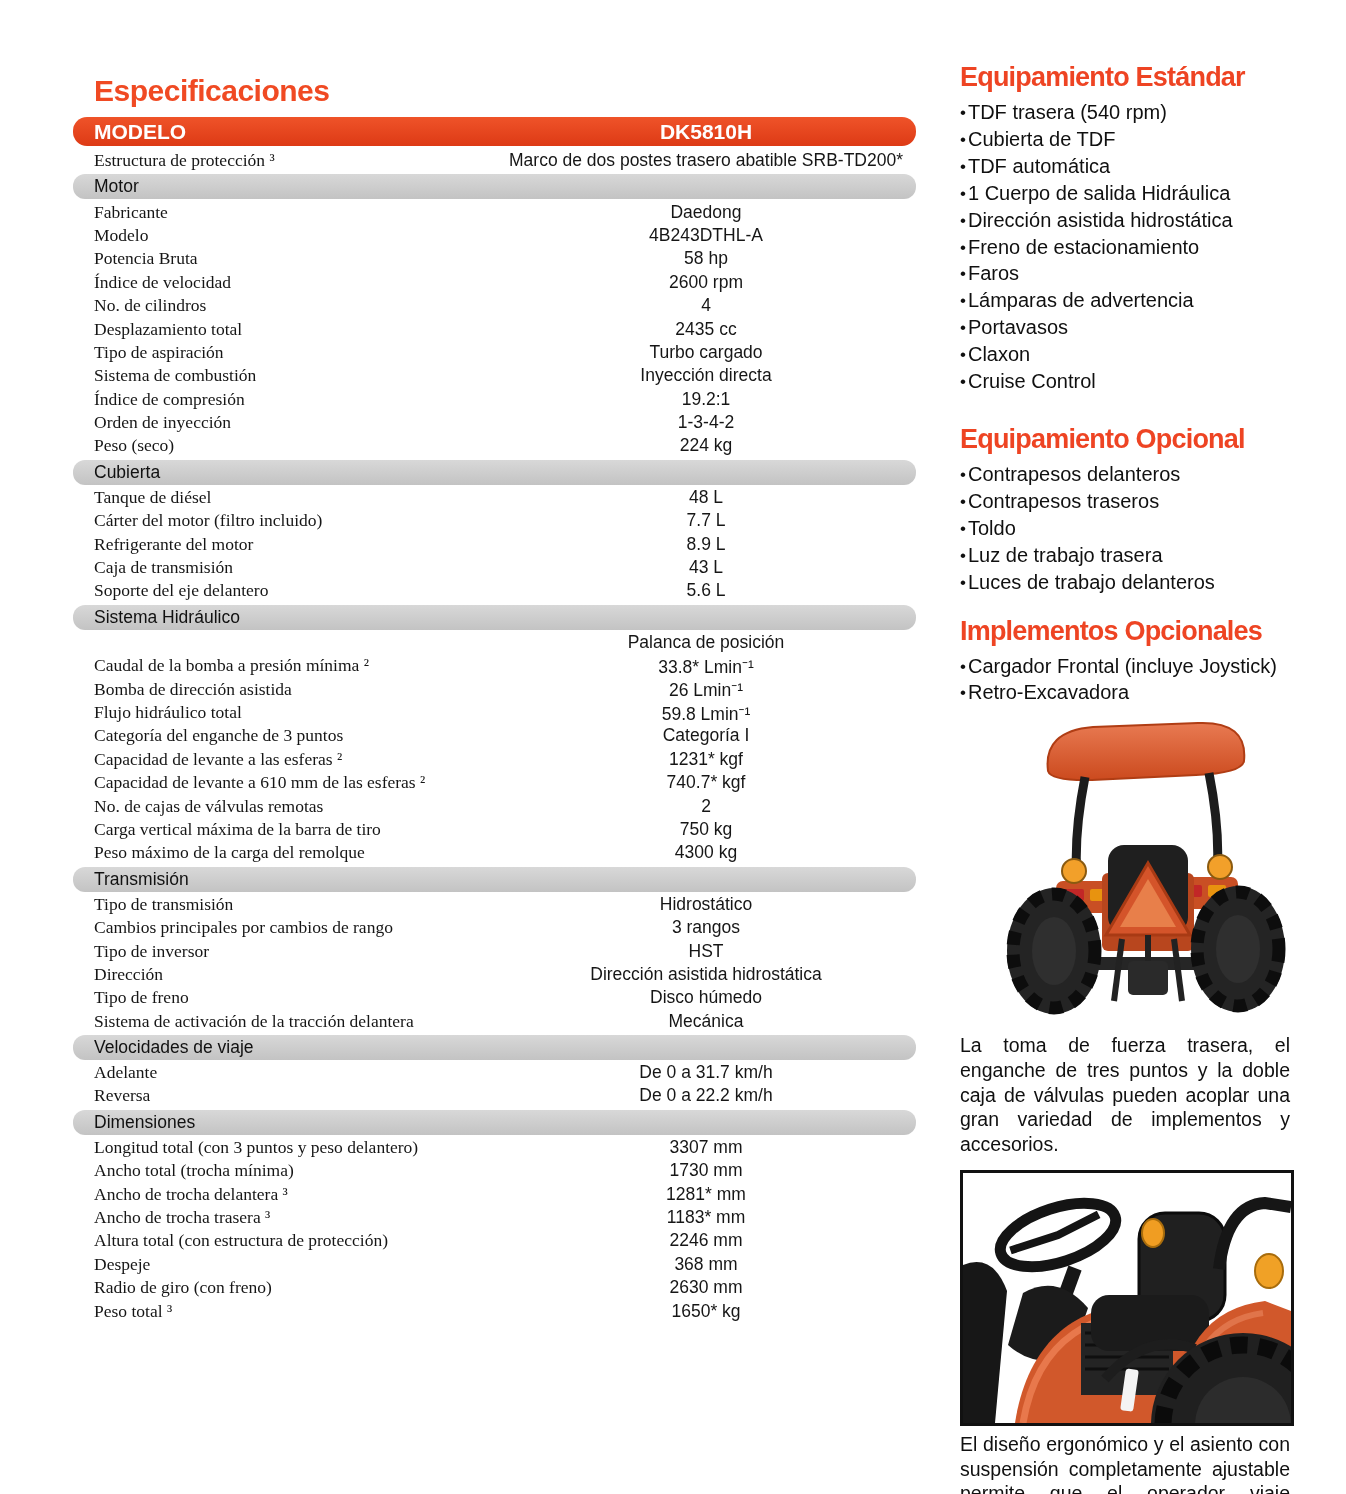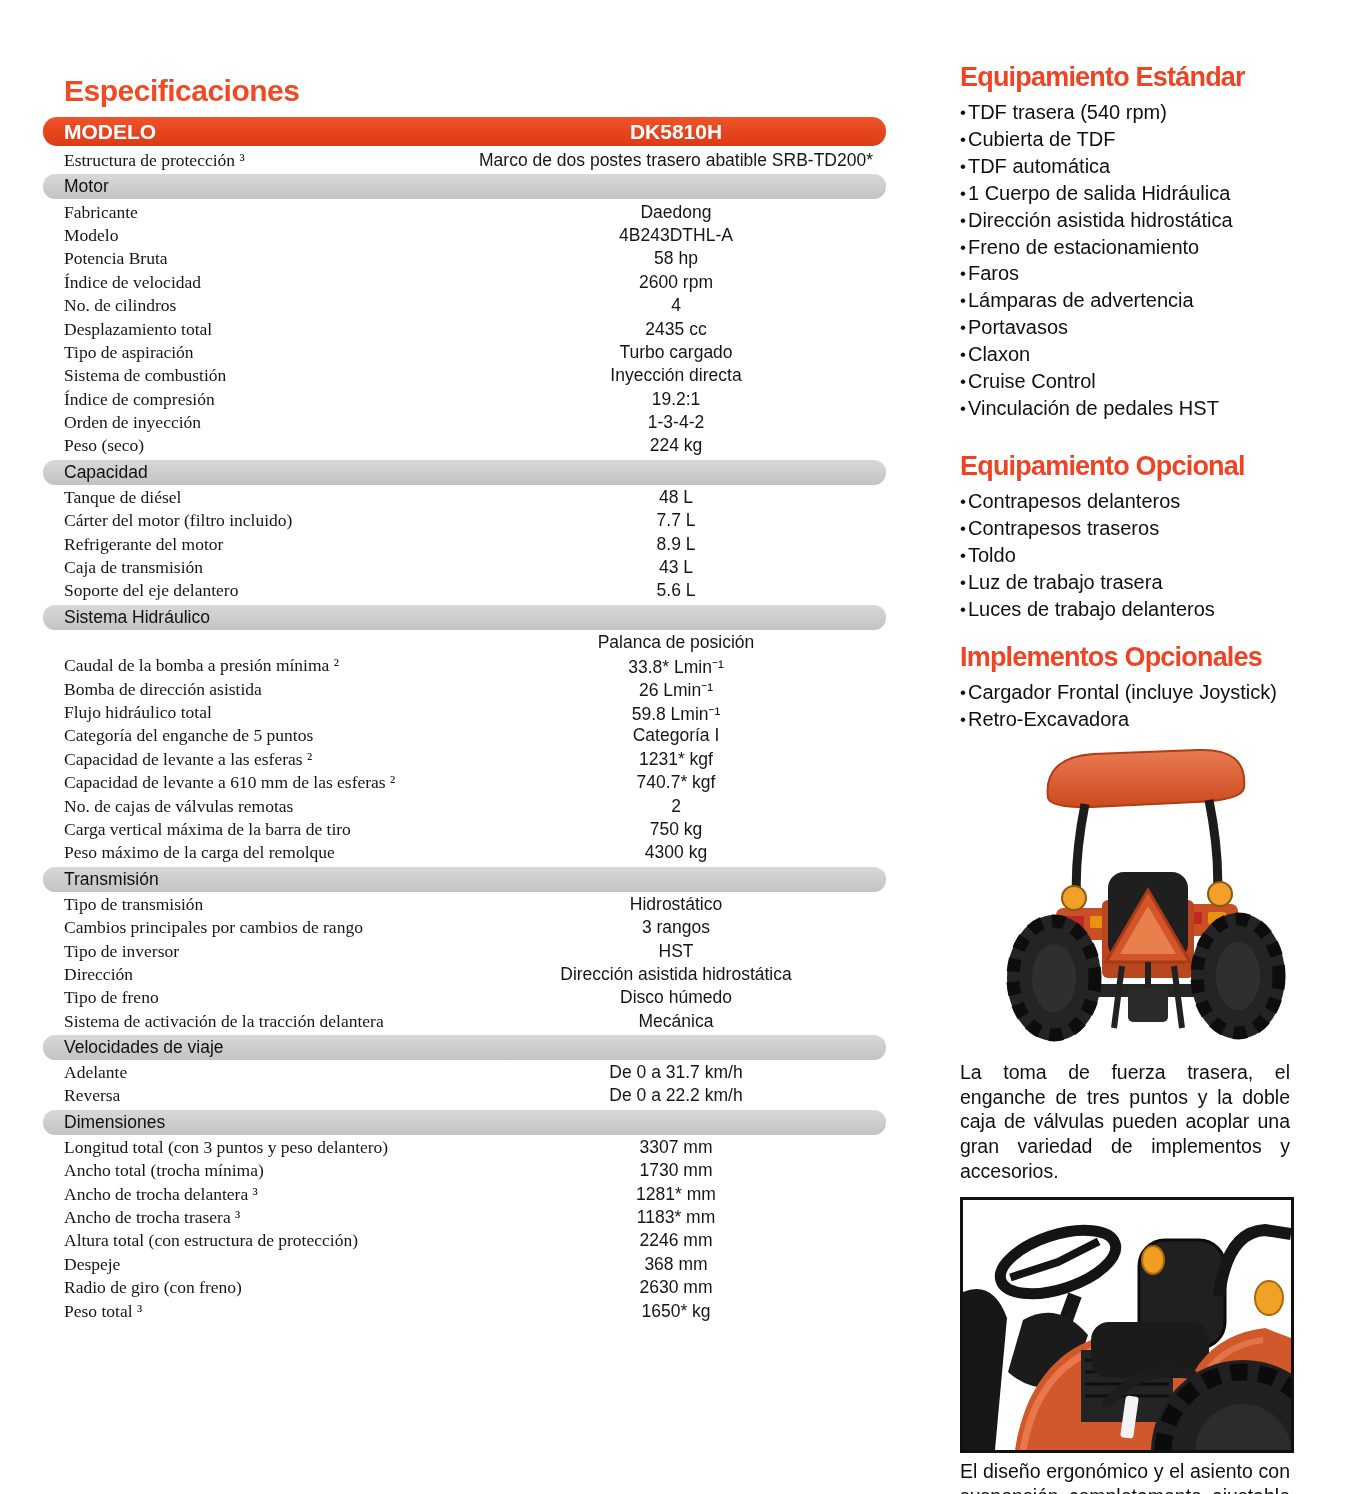--- a/index.html
+++ b/index.html
@@ -2,21 +2,21 @@
 <html><head>
 <meta charset="utf-8">
 <style>
   html,body{margin:0;padding:0;}
   body{
     width:1346px;height:1494px;position:relative;background:#ffffff;
     font-family:"Liberation Sans", sans-serif;color:#161616;
     -webkit-font-smoothing:antialiased;
   }
   
-  .left-col{position:absolute;left:43px;top:74px;width:843px;}
+  .left-col{position:absolute;left:73px;top:74px;width:843px;}
   .page-title{
     font-size:30px;font-weight:bold;color:#f04a23;
     margin:0 0 9px 21px;letter-spacing:-0.5px;
   }
   .model-bar{
     position:relative;height:29px;border-radius:14px;
     background:linear-gradient(#ef5329,#dd3a15);
     color:#ffffff;font-weight:bold;font-size:21px;
     display:flex;align-items:center;
   }
@@ -117,21 +117,21 @@
         <span class="spec-value">19.2:1</span>
       </div>
       <div class="spec-row">
         <span class="spec-label">Orden de inyección</span>
         <span class="spec-value">1-3-4-2</span>
       </div>
       <div class="spec-row">
         <span class="spec-label">Peso (seco)</span>
         <span class="spec-value">224 kg</span>
       </div>
-      <div class="section-header">Capacidad</div>
+      <div class="section-header">Cubierta</div>
       <div class="spec-row">
         <span class="spec-label">Tanque de diésel</span>
         <span class="spec-value">48 L</span>
       </div>
       <div class="spec-row">
         <span class="spec-label">Cárter del motor (filtro incluido)</span>
         <span class="spec-value">7.7 L</span>
       </div>
       <div class="spec-row">
         <span class="spec-label">Refrigerante del motor</span>
@@ -155,21 +155,21 @@
       </div>
       <div class="spec-row">
         <span class="spec-label">Bomba de dirección asistida</span>
         <span class="spec-value">26 Lmin⁻¹</span>
       </div>
       <div class="spec-row">
         <span class="spec-label">Flujo hidráulico total</span>
         <span class="spec-value">59.8 Lmin⁻¹</span>
       </div>
       <div class="spec-row">
-        <span class="spec-label">Categoría del enganche de 5 puntos</span>
+        <span class="spec-label">Categoría del enganche de 3 puntos</span>
         <span class="spec-value">Categoría I</span>
       </div>
       <div class="spec-row">
         <span class="spec-label">Capacidad de levante a las esferas ²</span>
         <span class="spec-value">1231* kgf</span>
       </div>
       <div class="spec-row">
         <span class="spec-label">Capacidad de levante a 610 mm de las esferas ²</span>
         <span class="spec-value">740.7* kgf</span>
       </div>
@@ -263,21 +263,20 @@
       <li>Cubierta de TDF</li>
       <li>TDF automática</li>
       <li>1 Cuerpo de salida Hidráulica</li>
       <li>Dirección asistida hidrostática</li>
       <li>Freno de estacionamiento</li>
       <li>Faros</li>
       <li>Lámparas de advertencia</li>
       <li>Portavasos</li>
       <li>Claxon</li>
       <li>Cruise Control</li>
-      <li>Vinculación de pedales HST</li>
     </ul>
 
   <div class="gap-lg"></div>
 
   <h2 class="side-heading">Equipamiento Opcional</h2>
   <ul class="equip-list">
       <li>Contrapesos delanteros</li>
       <li>Contrapesos traseros</li>
       <li>Toldo</li>
       <li>Luz de trabajo trasera</li>

